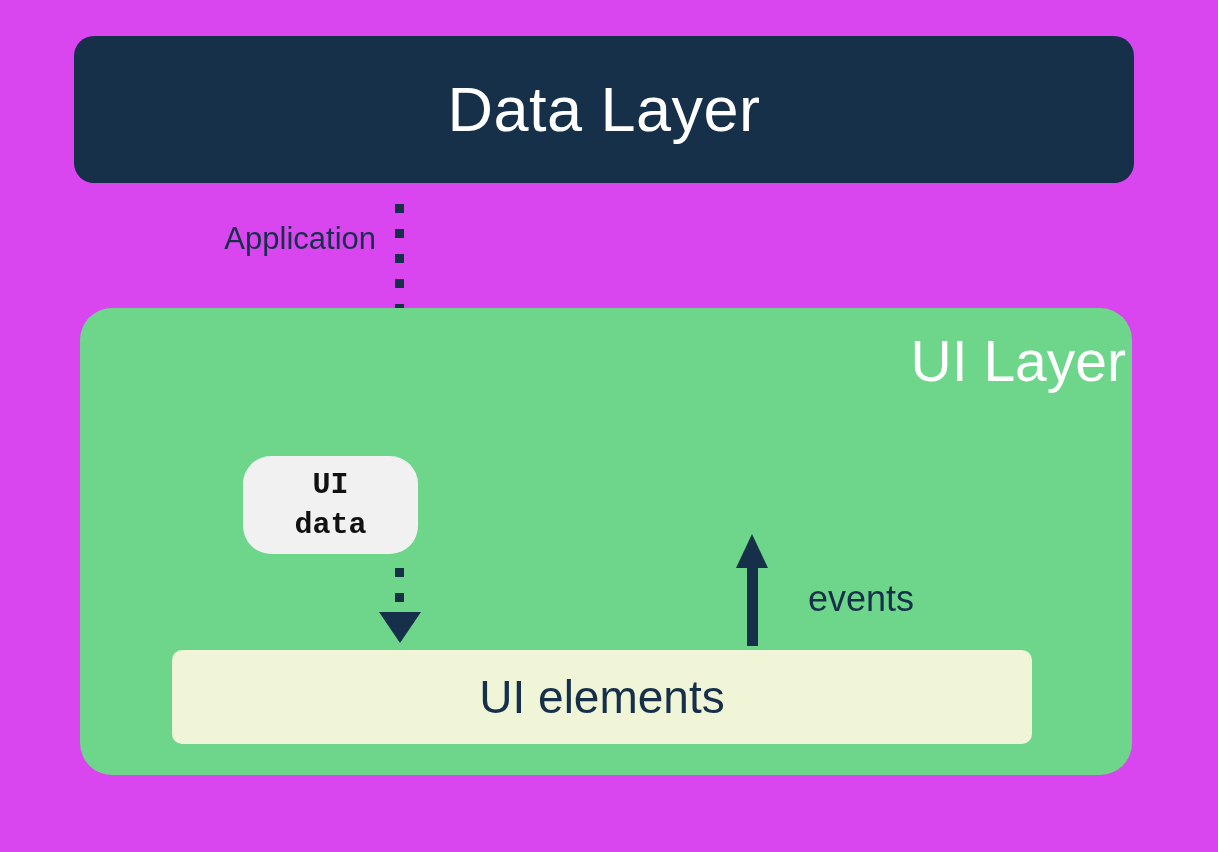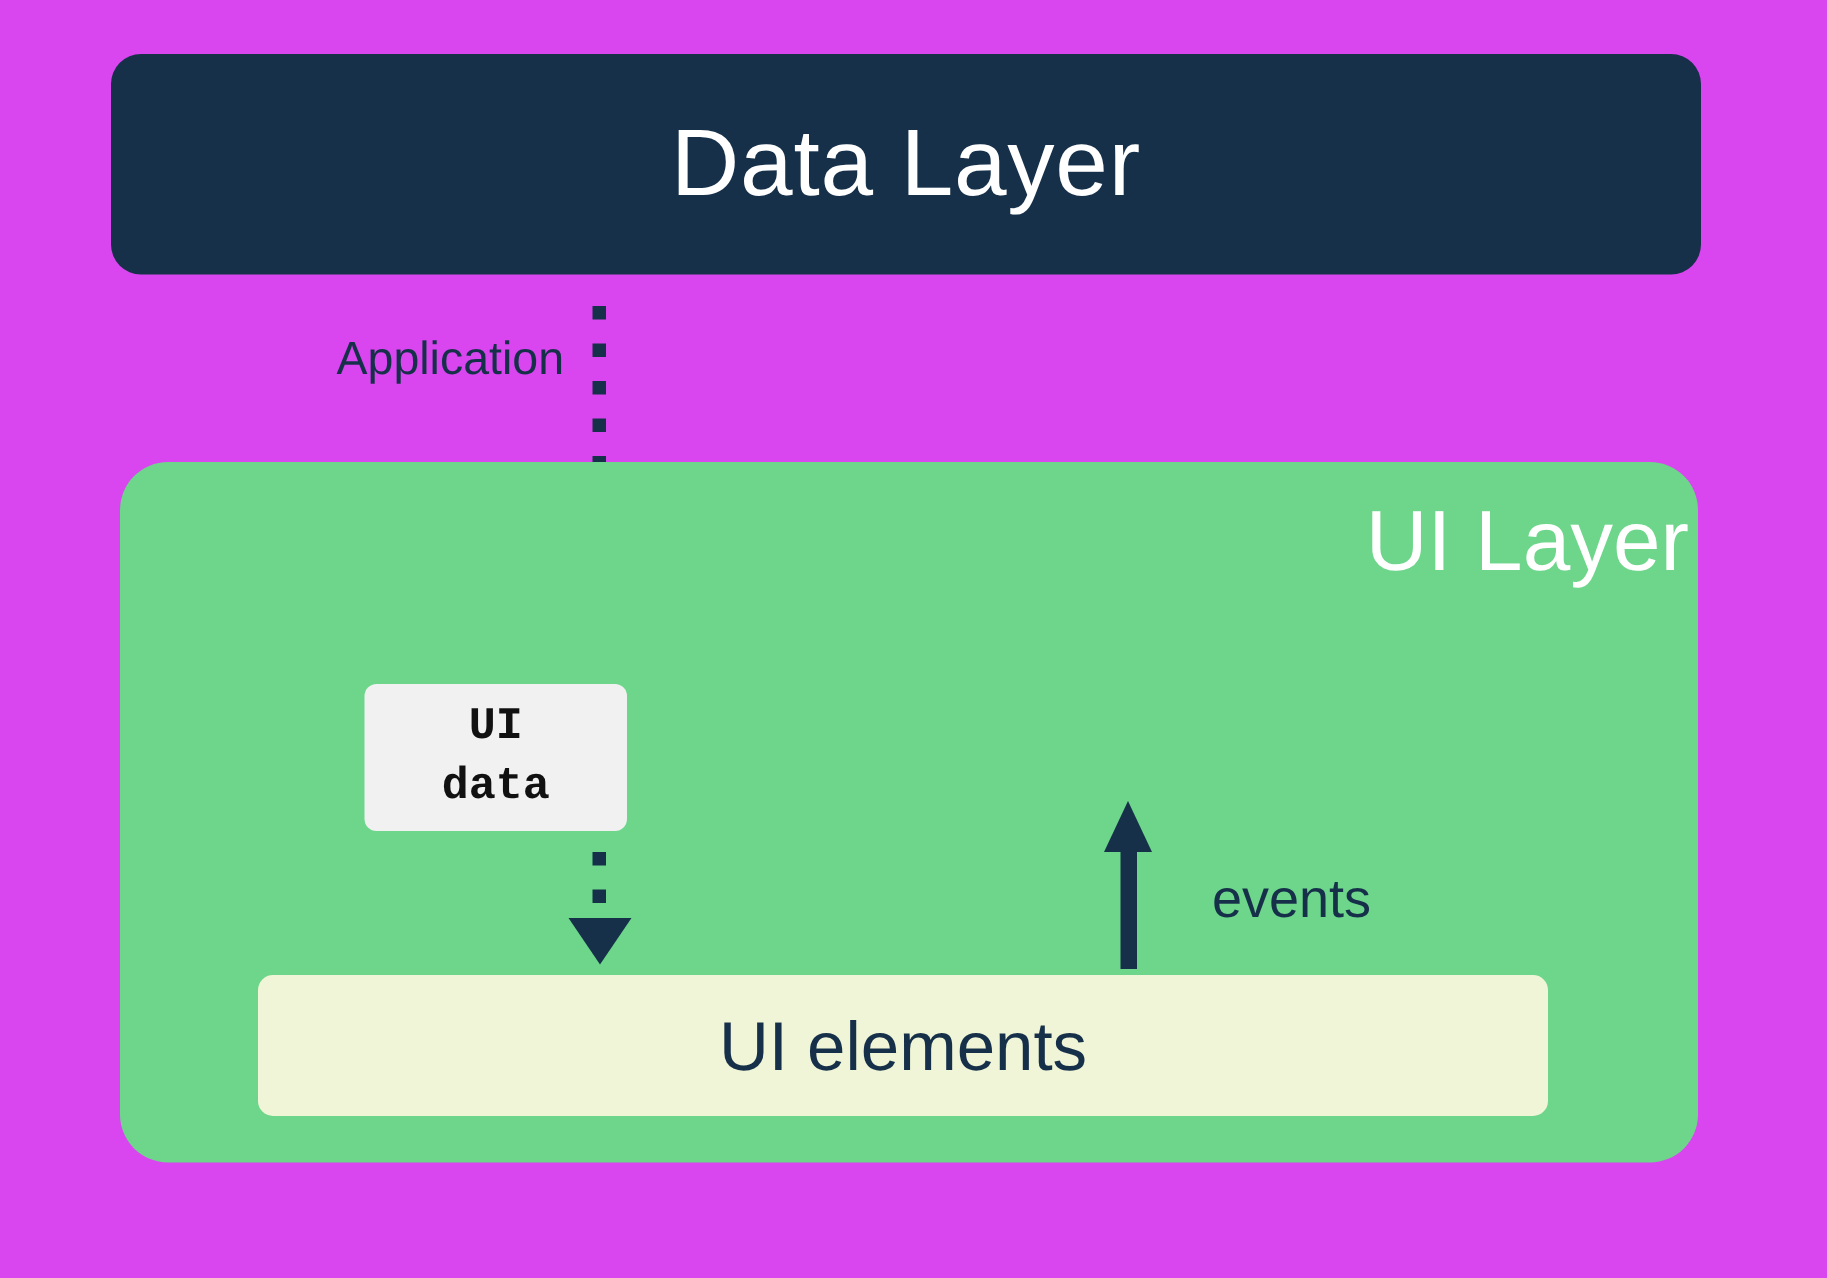--- a/index.html
+++ b/index.html
@@ -122,21 +122,21 @@
   }
 
   
   .ui-state-badge {
     position: absolute;
     left: 243px;
     top: 456px;
     width: 175px;
     height: 98px;
     background: #F1F1F1;
-    border-radius: 8px;
+    border-radius: 28px;
     display: flex;
     flex-direction: column;
     align-items: center;
     justify-content: center;
   }
   .ui-state-line {
     font-family: "Liberation Mono", "DejaVu Sans Mono", monospace;
     font-weight: bold;
     font-size: 30px;
     color: #111111;

